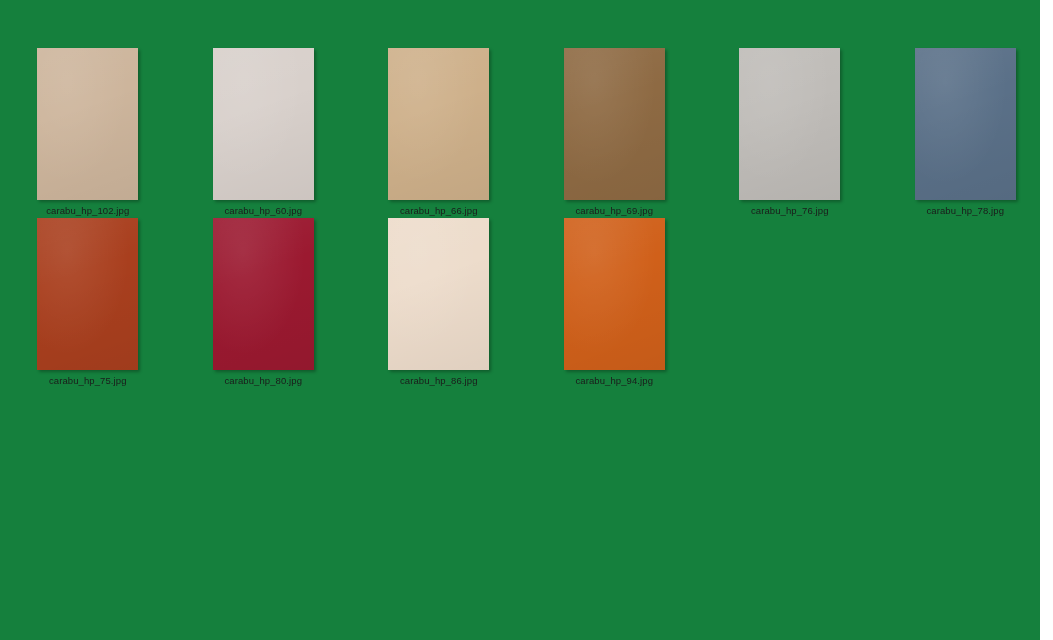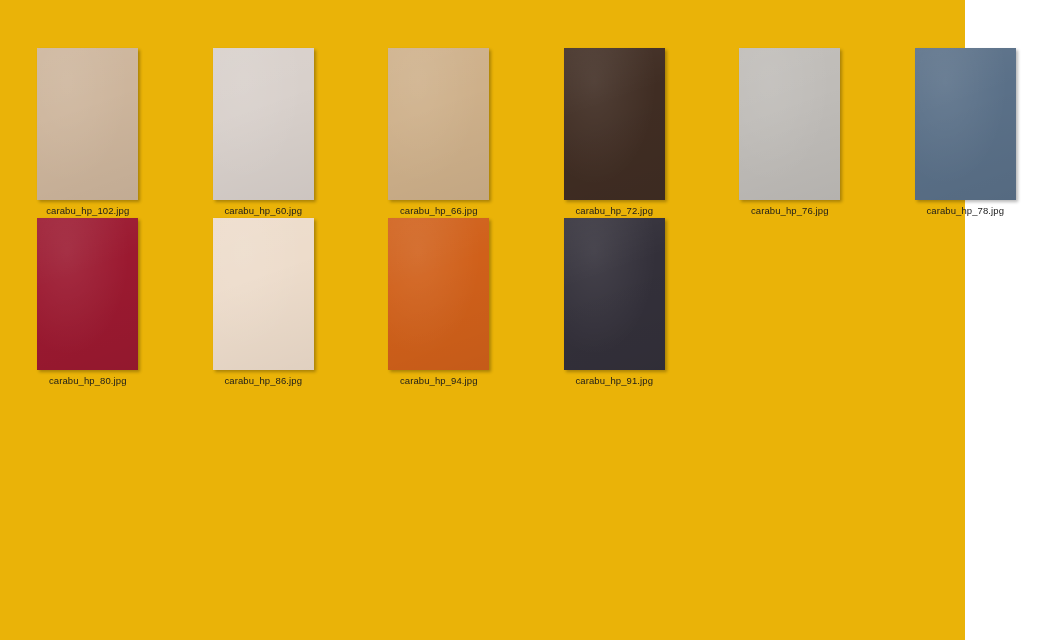--- a/index.html
+++ b/index.html
@@ -10,23 +10,23 @@
   body {
     width: 1053px;
     height: 640px;
     background: #ffffff;
     font-family: "Liberation Sans", sans-serif;
     overflow: hidden;
   }
 
   #gallery {
     position: relative;
-    width: 965px;
+    width: 1040px;
     height: 640px;
-    background: #eab308;
+    background: #15803d;
   }
 
   .grid {
     position: absolute;
     left: 0;
     top: 48px;
     width: 1053px;
     display: grid;
     grid-template-columns: repeat(6, 175.5px);
     grid-auto-rows: 170px;
@@ -99,54 +99,54 @@
         <div class="caption">carabu_hp_60.jpg</div>
       </div>
       <div class="cell">
         <div class="thumb-wrap">
           <div class="thumb" style="background-color: rgb(206, 176, 138);"></div>
         </div>
         <div class="caption">carabu_hp_66.jpg</div>
       </div>
       <div class="cell">
         <div class="thumb-wrap">
-          <div class="thumb" style="background-color: rgb(64, 45, 35);"></div>
+          <div class="thumb" style="background-color: rgb(142, 106, 67);"></div>
         </div>
-        <div class="caption">carabu_hp_72.jpg</div>
+        <div class="caption">carabu_hp_69.jpg</div>
       </div>
       <div class="cell">
         <div class="thumb-wrap">
           <div class="thumb" style="background-color: rgb(191, 188, 184);"></div>
         </div>
         <div class="caption">carabu_hp_76.jpg</div>
       </div>
       <div class="cell">
         <div class="thumb-wrap">
           <div class="thumb" style="background-color: rgb(90, 112, 136);"></div>
         </div>
         <div class="caption">carabu_hp_78.jpg</div>
+      </div>
+      <div class="cell">
+        <div class="thumb-wrap">
+          <div class="thumb" style="background-color: rgb(169, 63, 30);"></div>
+        </div>
+        <div class="caption">carabu_hp_75.jpg</div>
       </div>
       <div class="cell">
         <div class="thumb-wrap">
           <div class="thumb" style="background-color: rgb(155, 25, 48);"></div>
         </div>
         <div class="caption">carabu_hp_80.jpg</div>
       </div>
       <div class="cell">
         <div class="thumb-wrap">
           <div class="thumb" style="background-color: rgb(237, 220, 203);"></div>
         </div>
         <div class="caption">carabu_hp_86.jpg</div>
       </div>
       <div class="cell">
         <div class="thumb-wrap">
           <div class="thumb" style="background-color: rgb(208, 96, 26);"></div>
         </div>
         <div class="caption">carabu_hp_94.jpg</div>
       </div>
-      <div class="cell">
-        <div class="thumb-wrap">
-          <div class="thumb" style="background-color: rgb(51, 48, 58);"></div>
-        </div>
-        <div class="caption">carabu_hp_91.jpg</div>
-      </div>
     </div>
 </div>
 
 </body></html>

